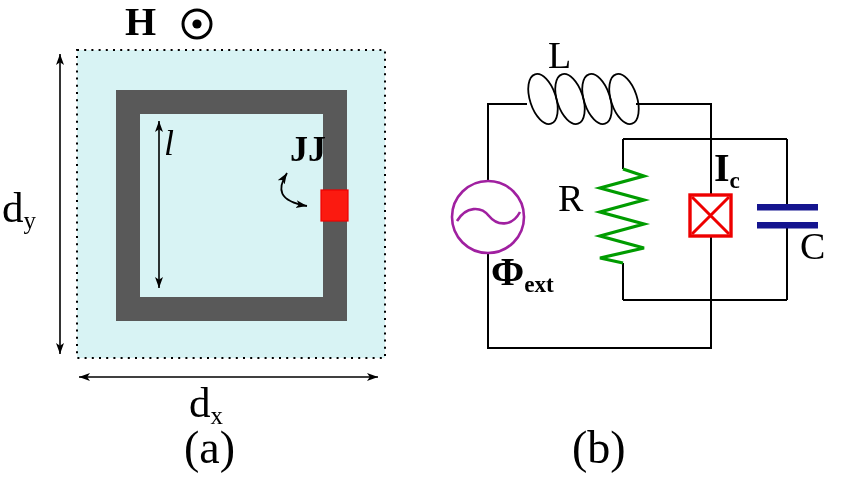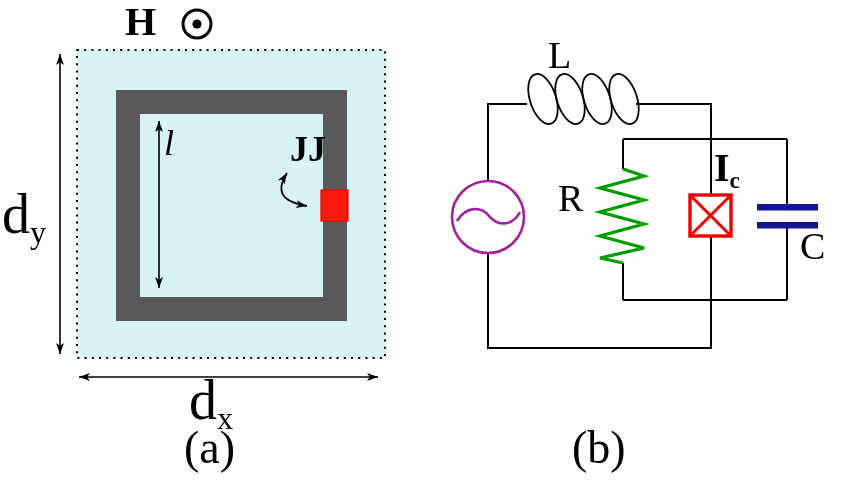--- a/index.html
+++ b/index.html
@@ -6,21 +6,21 @@
   .figure{
     position:relative;width:850px;height:483px;background:#ffffff;overflow:hidden;
     font-family:"Liberation Serif", serif;color:#000;
   }
   .figure svg.canvas{position:absolute;left:0;top:0;}
   .lbl{position:absolute;line-height:1;white-space:nowrap;color:#000;}
   .lbl sub{font-size:0.58em;line-height:1;position:relative;top:0.30em;vertical-align:baseline;}
   .bold{font-weight:700;}
   .ital{font-style:italic;}
   .f40{font-size:40px;}
-  .f44{font-size:56px;}
+  .f44{font-size:43px;}
   .f38{font-size:38px;}
   .f36{font-size:36px;}
   .f46{font-size:46px;}
 </style>
 </head>
 <body>
 
 <div class="figure">
 
   <svg class="canvas" width="850" height="483" viewBox="0 0 850 483">
@@ -90,28 +90,29 @@
   </svg>
 
   <div class="lbl bold f40" style="left:125px;top:2px;">H</div>
 
   <div class="lbl ital f36" style="left:164px;top:125px;">l</div>
 
   <div class="lbl bold f36" style="left:252px;top:131px;margin-left:38px;">JJ</div>
 
   <div class="lbl f44" style="left:2px;top:186px;"><span>d</span><sub>y</sub></div>
 
-  <div class="lbl f44" style="left:189px;top:372px;"><span>d</span><sub>x</sub></div>
+  <div class="lbl f44" style="left:189px;top:381px;"><span>d</span><sub>x</sub></div>
 
   <div class="lbl f46" style="left:184px;top:425px;">(a)</div>
 
   <div class="lbl f38" style="left:548px;top:36px;">L</div>
 
   <div class="lbl f38" style="left:558px;top:179px;">R</div>
 
   <div class="lbl bold f40" style="left:714px;top:148px;"><span>I</span><sub>c</sub></div>
 
   <div class="lbl f38" style="left:800px;top:227px;">C</div>
 
+  <div class="lbl bold f40" style="left:491px;top:252px;"><span>Φ</span><sub>ext</sub></div>
 
   <div class="lbl f46" style="left:572px;top:425px;">(b)</div>
 
 </div>
 
 </body></html>

